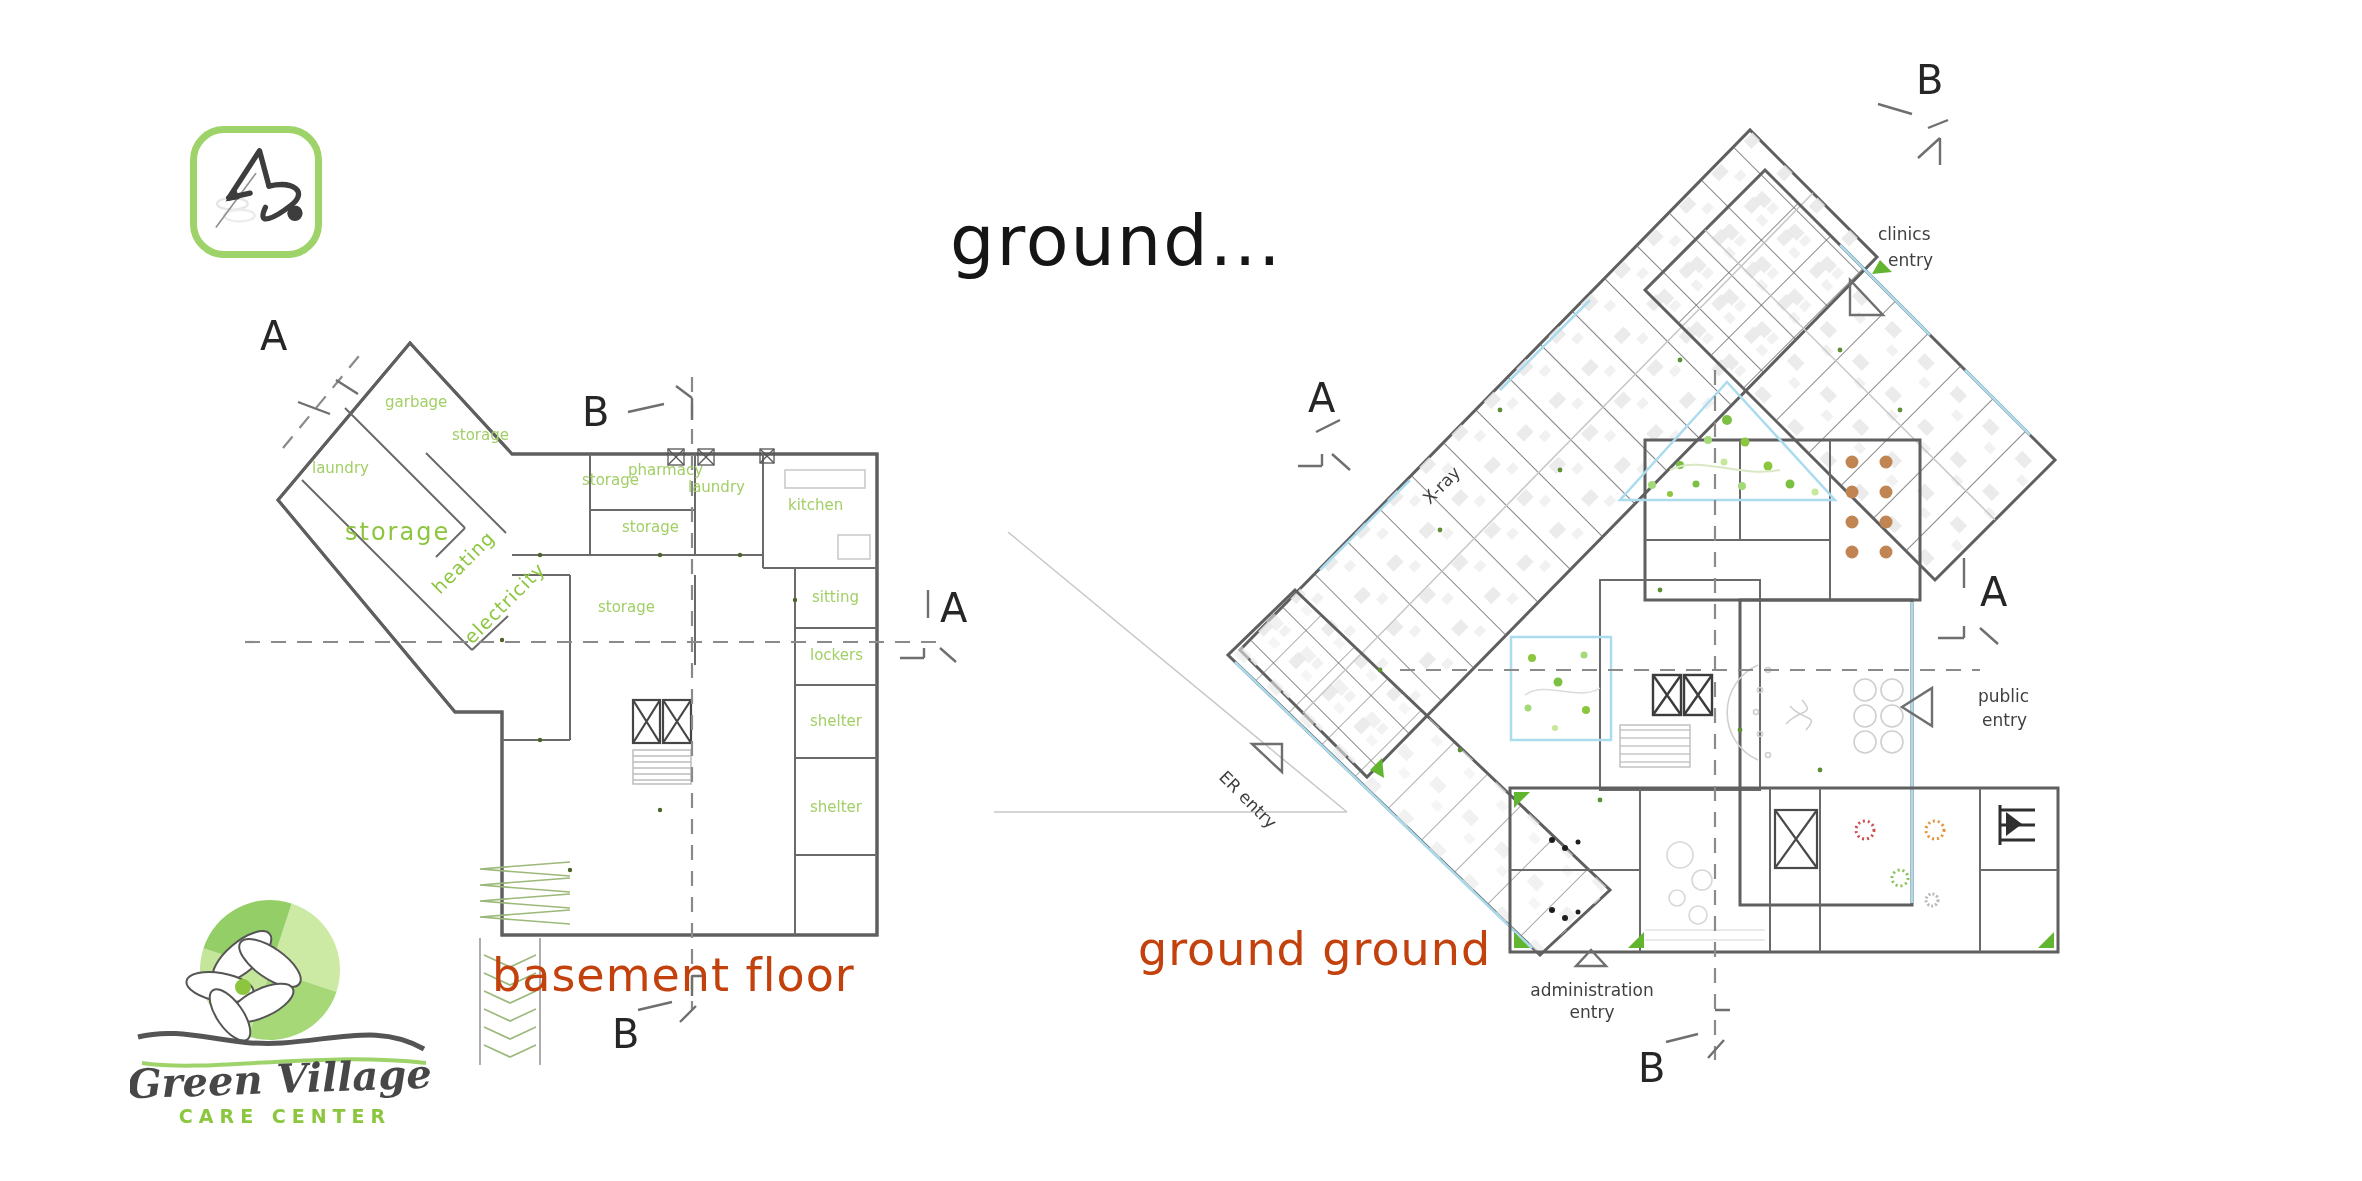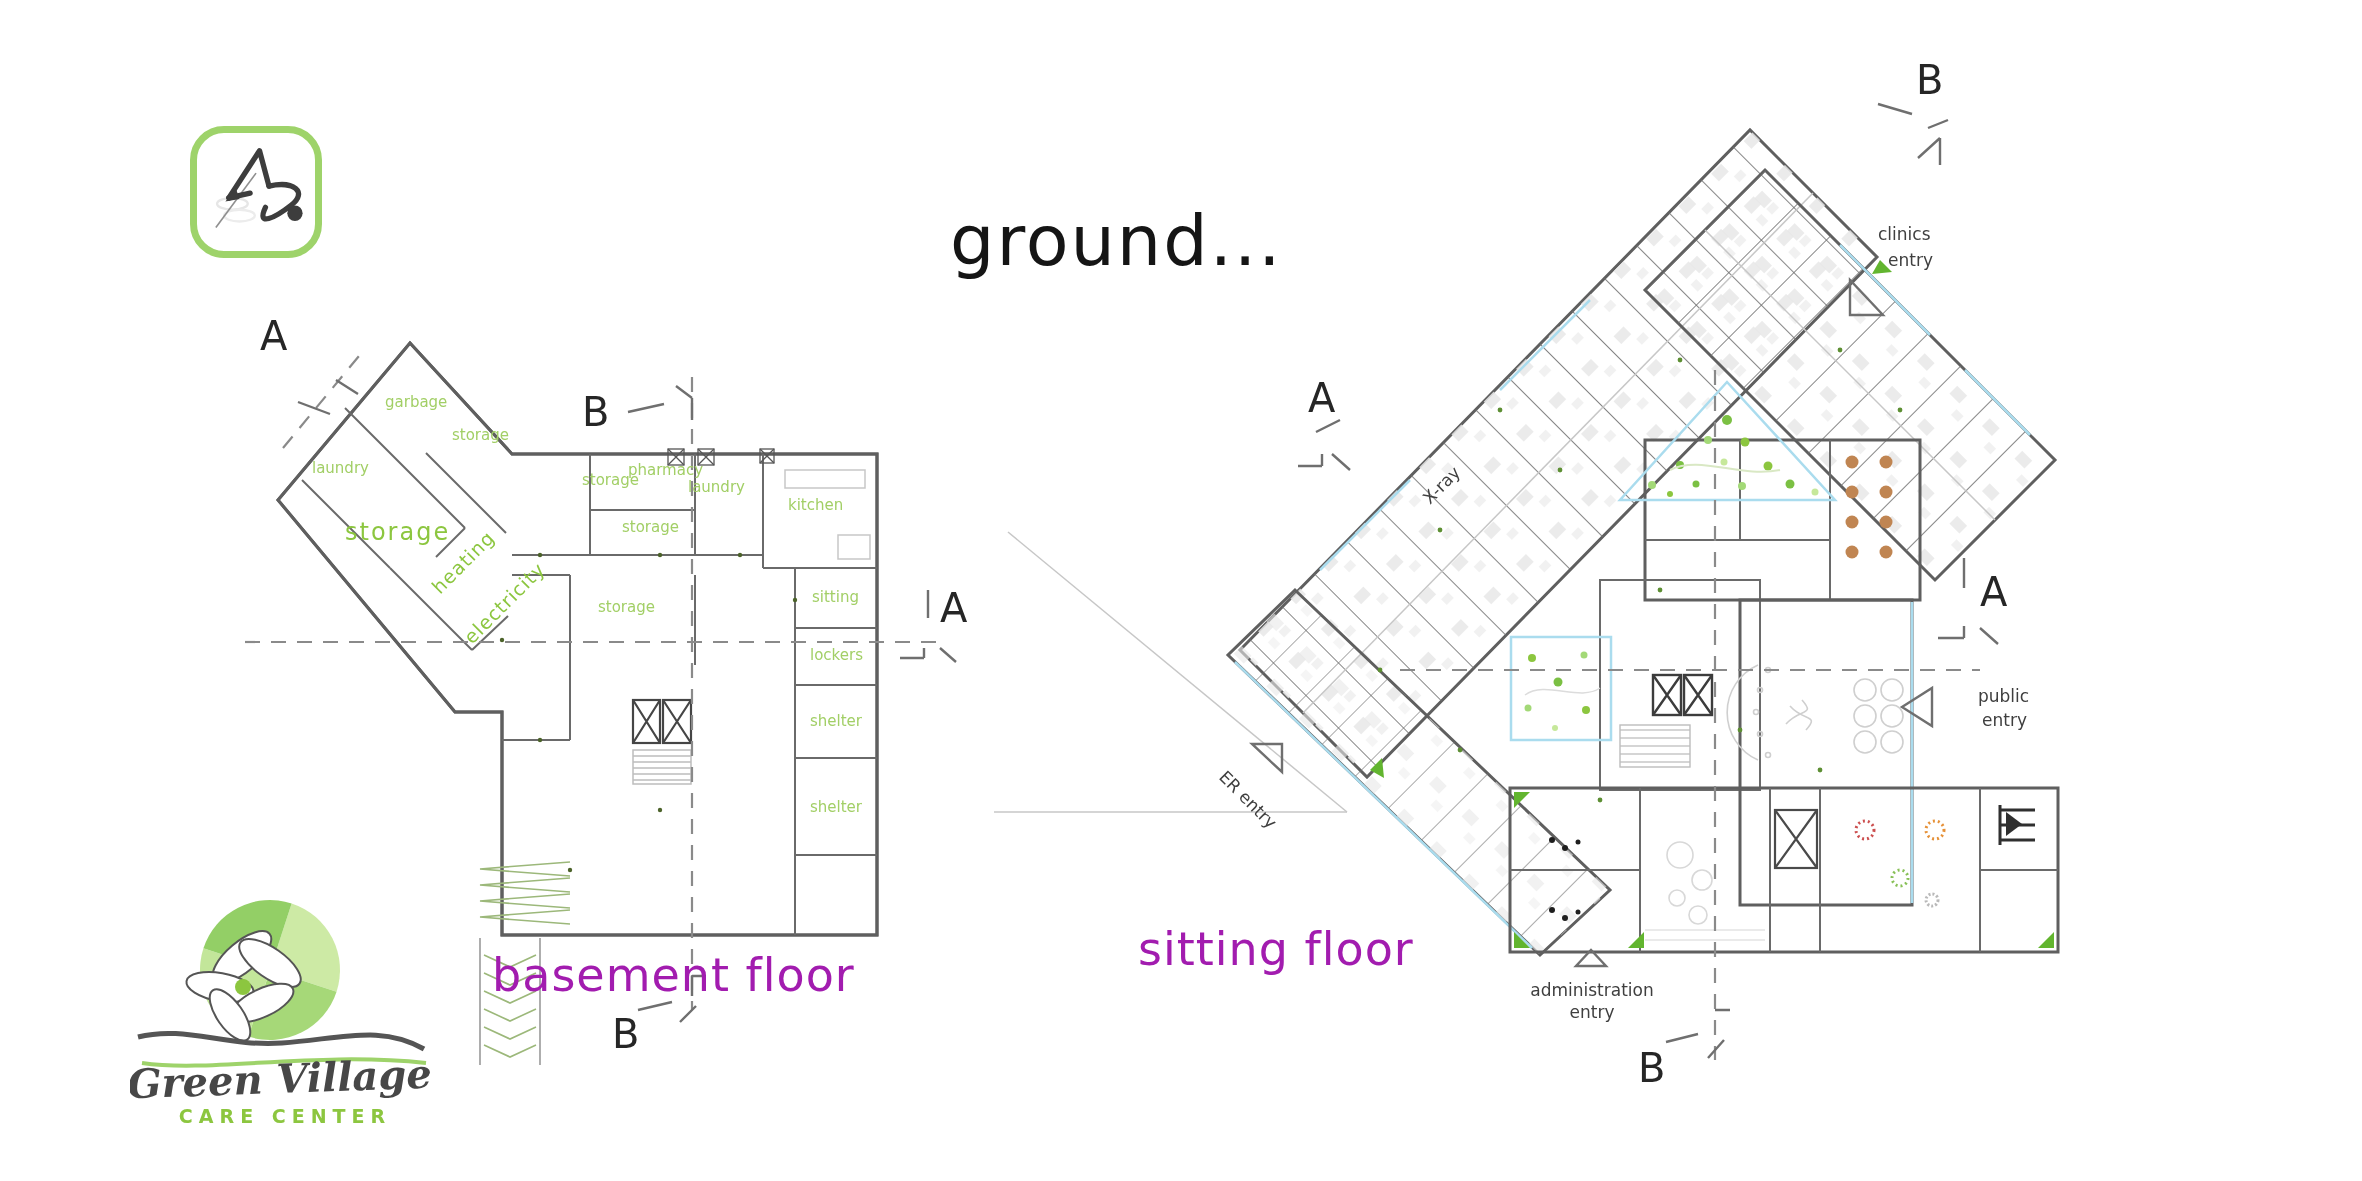--- a/index.html
+++ b/index.html
@@ -1,21 +1,21 @@
 <!DOCTYPE html>
 <html><head>
 <meta charset="utf-8">
 <style>
   html,body{margin:0;padding:0;background:#fff;}
   .slide{position:relative;width:2362px;height:1181px;background:#ffffff;overflow:hidden;
          font-family:"DejaVu Sans",sans-serif;color:#1f1f1f;}
   .app-logo{position:absolute;left:190px;top:126px;width:132px;height:132px;border:7px solid #9ed36a;
             border-radius:34px;background:#fff;box-sizing:border-box;}
   .title{position:absolute;left:950px;top:200px;width:480px;font-size:70px;letter-spacing:2px;color:#151515;}
-  .caption{position:absolute;font-size:46px;color:#a21caf;letter-spacing:1px;white-space:nowrap;}
+  .caption{position:absolute;font-size:46px;color:#c2410c;letter-spacing:1px;white-space:nowrap;}
   .cap-basement{left:492px;top:948px;}
   .cap-ground{left:1138px;top:922px;}
   svg text{font-family:"DejaVu Sans",sans-serif;}
   .room{fill:#a2cf66;font-size:15px;}
   .room-big{fill:#8cc63f;font-size:24px;letter-spacing:2px;}
   .room-mech{fill:#8cc63f;font-size:19px;letter-spacing:1px;}
   .marker{fill:#262626;font-size:40px;}
   .entry-label{fill:#3f3f3f;font-size:17px;}
   .wall{stroke:#5f5f5f;stroke-width:3;fill:none;}
   .wall2{stroke:#6a6a6a;stroke-width:2;fill:none;}
@@ -386,21 +386,21 @@
         <path d="M984,448 V478 M958,528 H984 M984,528 V516 M1000,518 L1018,534"></path>
       </g>
 
     <text class="marker" x="658" y="972">B</text>
     <g class="cut">
         <path d="M686,932 L718,924 M728,948 L744,930 M735,900 H750"></path>
       </g>
   </svg>
 
   <div class="caption cap-basement">basement floor</div>
-  <div class="caption cap-ground">sitting floor</div>
+  <div class="caption cap-ground">ground ground</div>
 
   <svg style="position:absolute;left:130px;top:875px;" width="300" height="260" viewBox="0 0 300 260">
     <g transform="rotate(18 140 95)">
       <path d="M140,95 L140,25 A70,70 0 0 1 210,95 Z" fill="#cdeaa5"></path>
       <path d="M140,95 L210,95 A70,70 0 0 1 140,165 Z" fill="#a6d878"></path>
       <path d="M140,95 L140,165 A70,70 0 0 1 70,95 Z" fill="#c3e69a"></path>
       <path d="M140,95 L70,95 A70,70 0 0 1 140,25 Z" fill="#93cf66"></path>
     </g>
     <g stroke="#555" stroke-width="2" fill="#ffffff">
       <ellipse cx="112" cy="82" rx="36" ry="15" transform="rotate(-40 112 82)"></ellipse>

